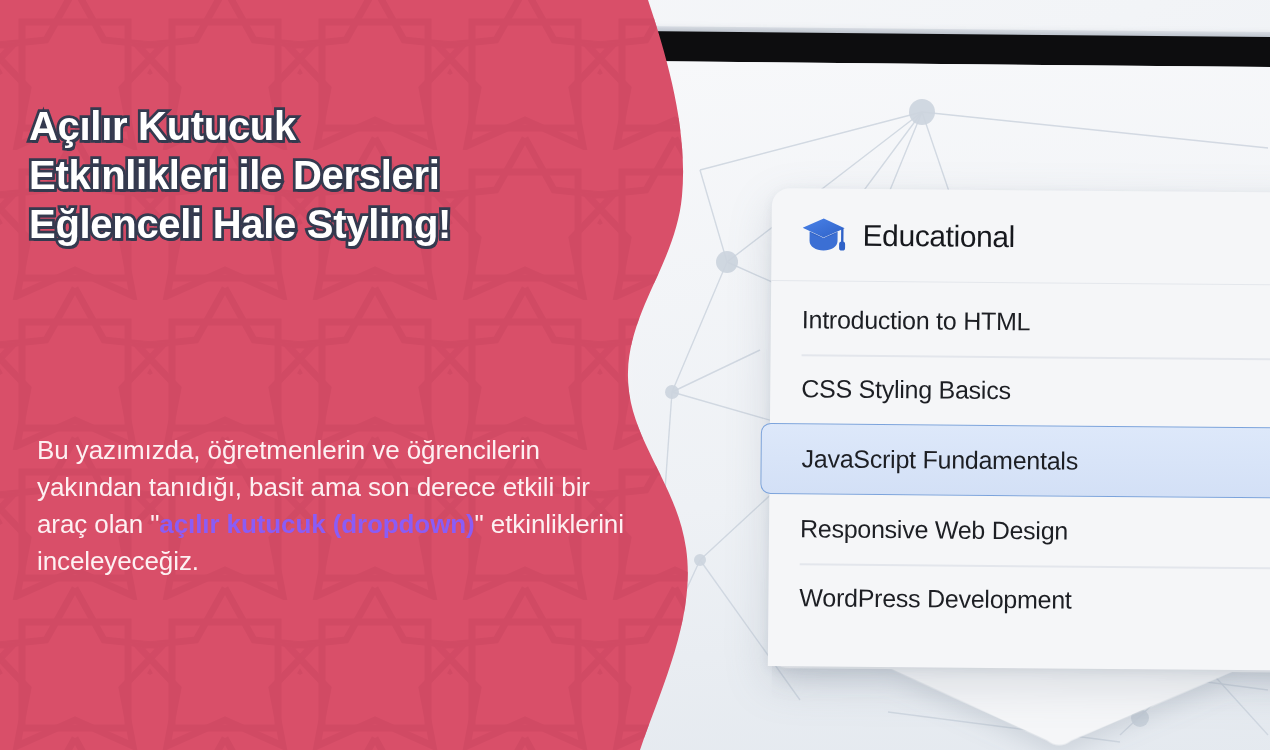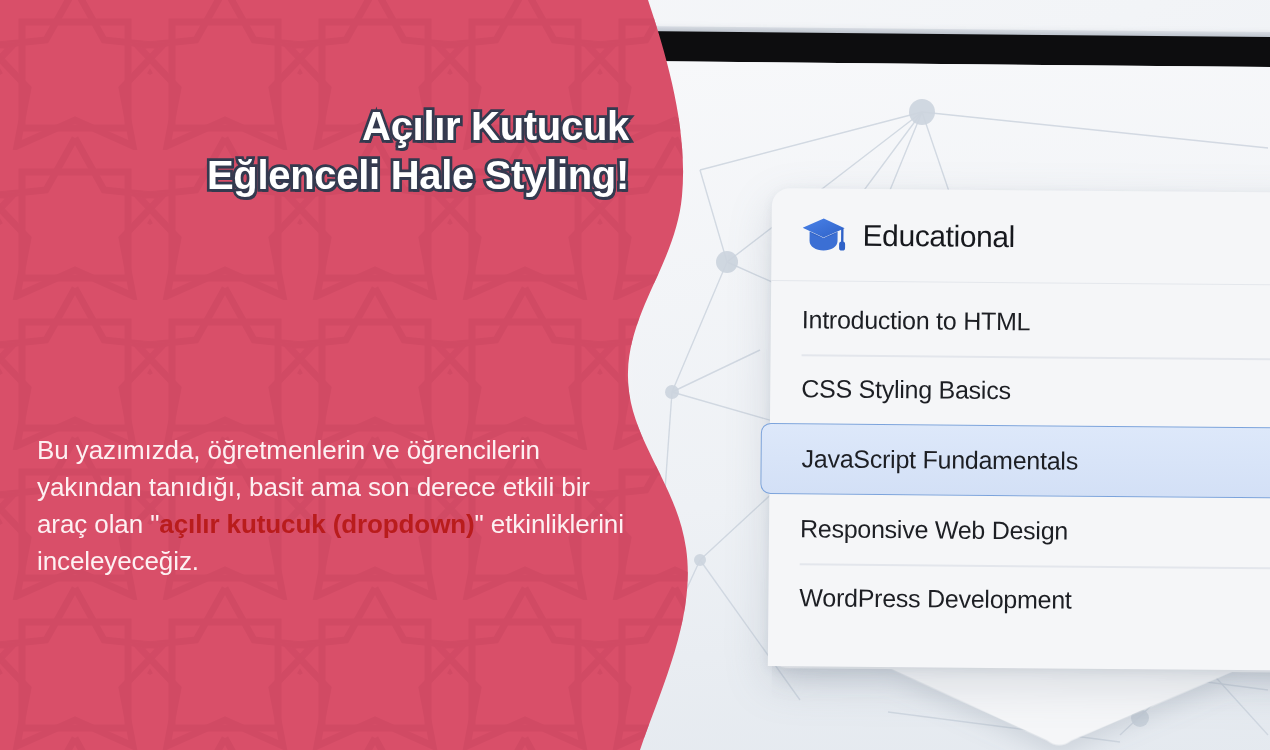--- a/index.html
+++ b/index.html
@@ -64,35 +64,34 @@
     width:600px;
     font-size:40px;
     font-weight:bold;
     line-height:1.23;
     letter-spacing:-0.3px;
     color:#ffffff;
     -webkit-text-stroke:5.5px #343a4f;
     paint-order:stroke fill;
     text-shadow:2px 3px 0 #343a4f;
     z-index:5;
-    text-align:right;
   }
   #headline .ln { display:block; }
 
   #bodycopy {
     position:absolute;
     left:37px; top:432px;
     width:600px;
     font-size:26px;
     line-height:1.42;
     color:#fdf0f2;
     letter-spacing:-0.1px;
     z-index:5;
   }
-  #bodycopy b { font-weight:bold; color:#b91c1c; }
+  #bodycopy b { font-weight:bold; color:#8b5cf6; }
 
   
   #dropdown-card {
     position:absolute;
     left:772px; top:188px;
     width:560px;
     background:#f5f6f8;
     border-radius:18px 18px 0 0;
     box-shadow:0 16px 44px rgba(110,122,140,.22), 0 3px 10px rgba(110,122,140,.12);
     z-index:8;
@@ -258,20 +257,21 @@
       </defs>
       <g clip-path="url(#waveclip)">
         <rect x="0" y="0" width="720" height="750" fill="#d94f69"></rect>
         <rect x="0" y="0" width="720" height="750" fill="url(#starpat)" opacity="0.55"></rect>
       </g>
     </svg>
   </div>
 
   <h1 id="headline">
     <span class="ln">Açılır Kutucuk</span>
+    <span class="ln">Etkinlikleri ile Dersleri</span>
     <span class="ln">Eğlenceli Hale Styling!</span>
   </h1>
 
   <p id="bodycopy">
     <span>Bu yazımızda, öğretmenlerin ve öğrencilerin yakından tanıdığı, basit ama son derece etkili bir araç olan "</span><b>açılır kutucuk (dropdown)</b><span>" etkinliklerini inceleyeceğiz.</span>
   </p>
 
 </div>
 
 </body></html>

